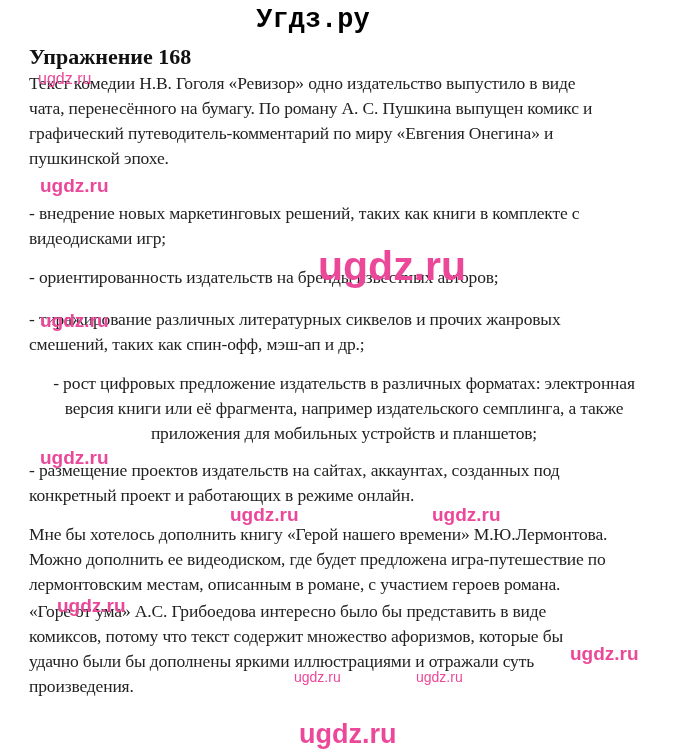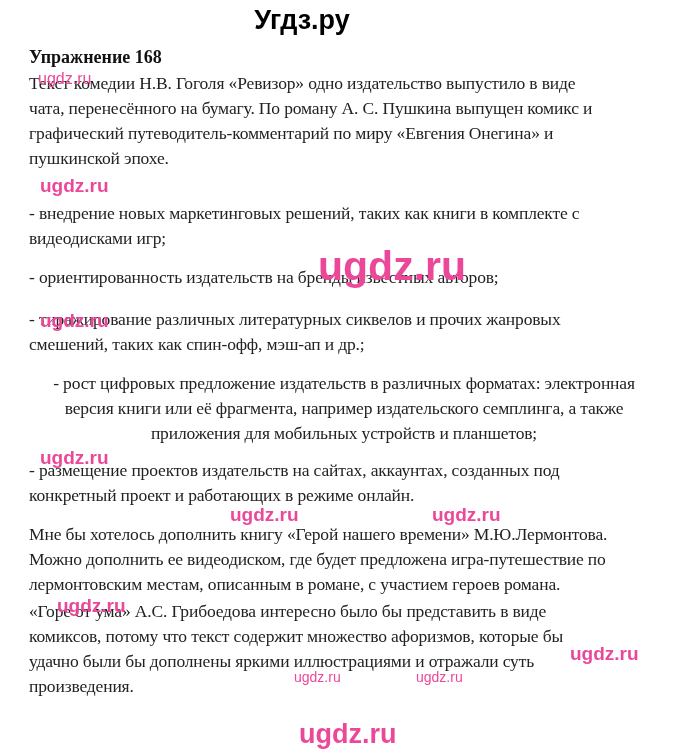--- a/index.html
+++ b/index.html
@@ -9,43 +9,43 @@
     }
     body {
       width: 680px;
       height: 753px;
       position: relative;
       overflow: hidden;
       color: #1a1a1a;
     }
     .site-header {
       position: absolute;
-      left: 0;
+      left: 11px;
       top: 4px;
       width: 604px;
       text-align: center;
-      font-family: Liberation Sans, sans-serif;
+      font-family: Liberation Mono, monospace;
       font-weight: bold;
       font-size: 27px;
       line-height: 32px;
       color: #000;
     }
     .content {
       position: absolute;
       left: 29px;
       top: 45px;
       width: 630px;
       font-family: "Liberation Serif", "DejaVu Serif", serif;
       font-size: 17.5px;
       line-height: 25px;
       color: #222;
     }
     .exercise-title {
       font-weight: bold;
-      font-size: 18px;
+      font-size: 22px;
       line-height: 24px;
       margin: 0;
       color: #111;
     }
     .para {
       margin: 0;
       white-space: pre-line;
       letter-spacing: -0.15px;
     }
     .wm {

